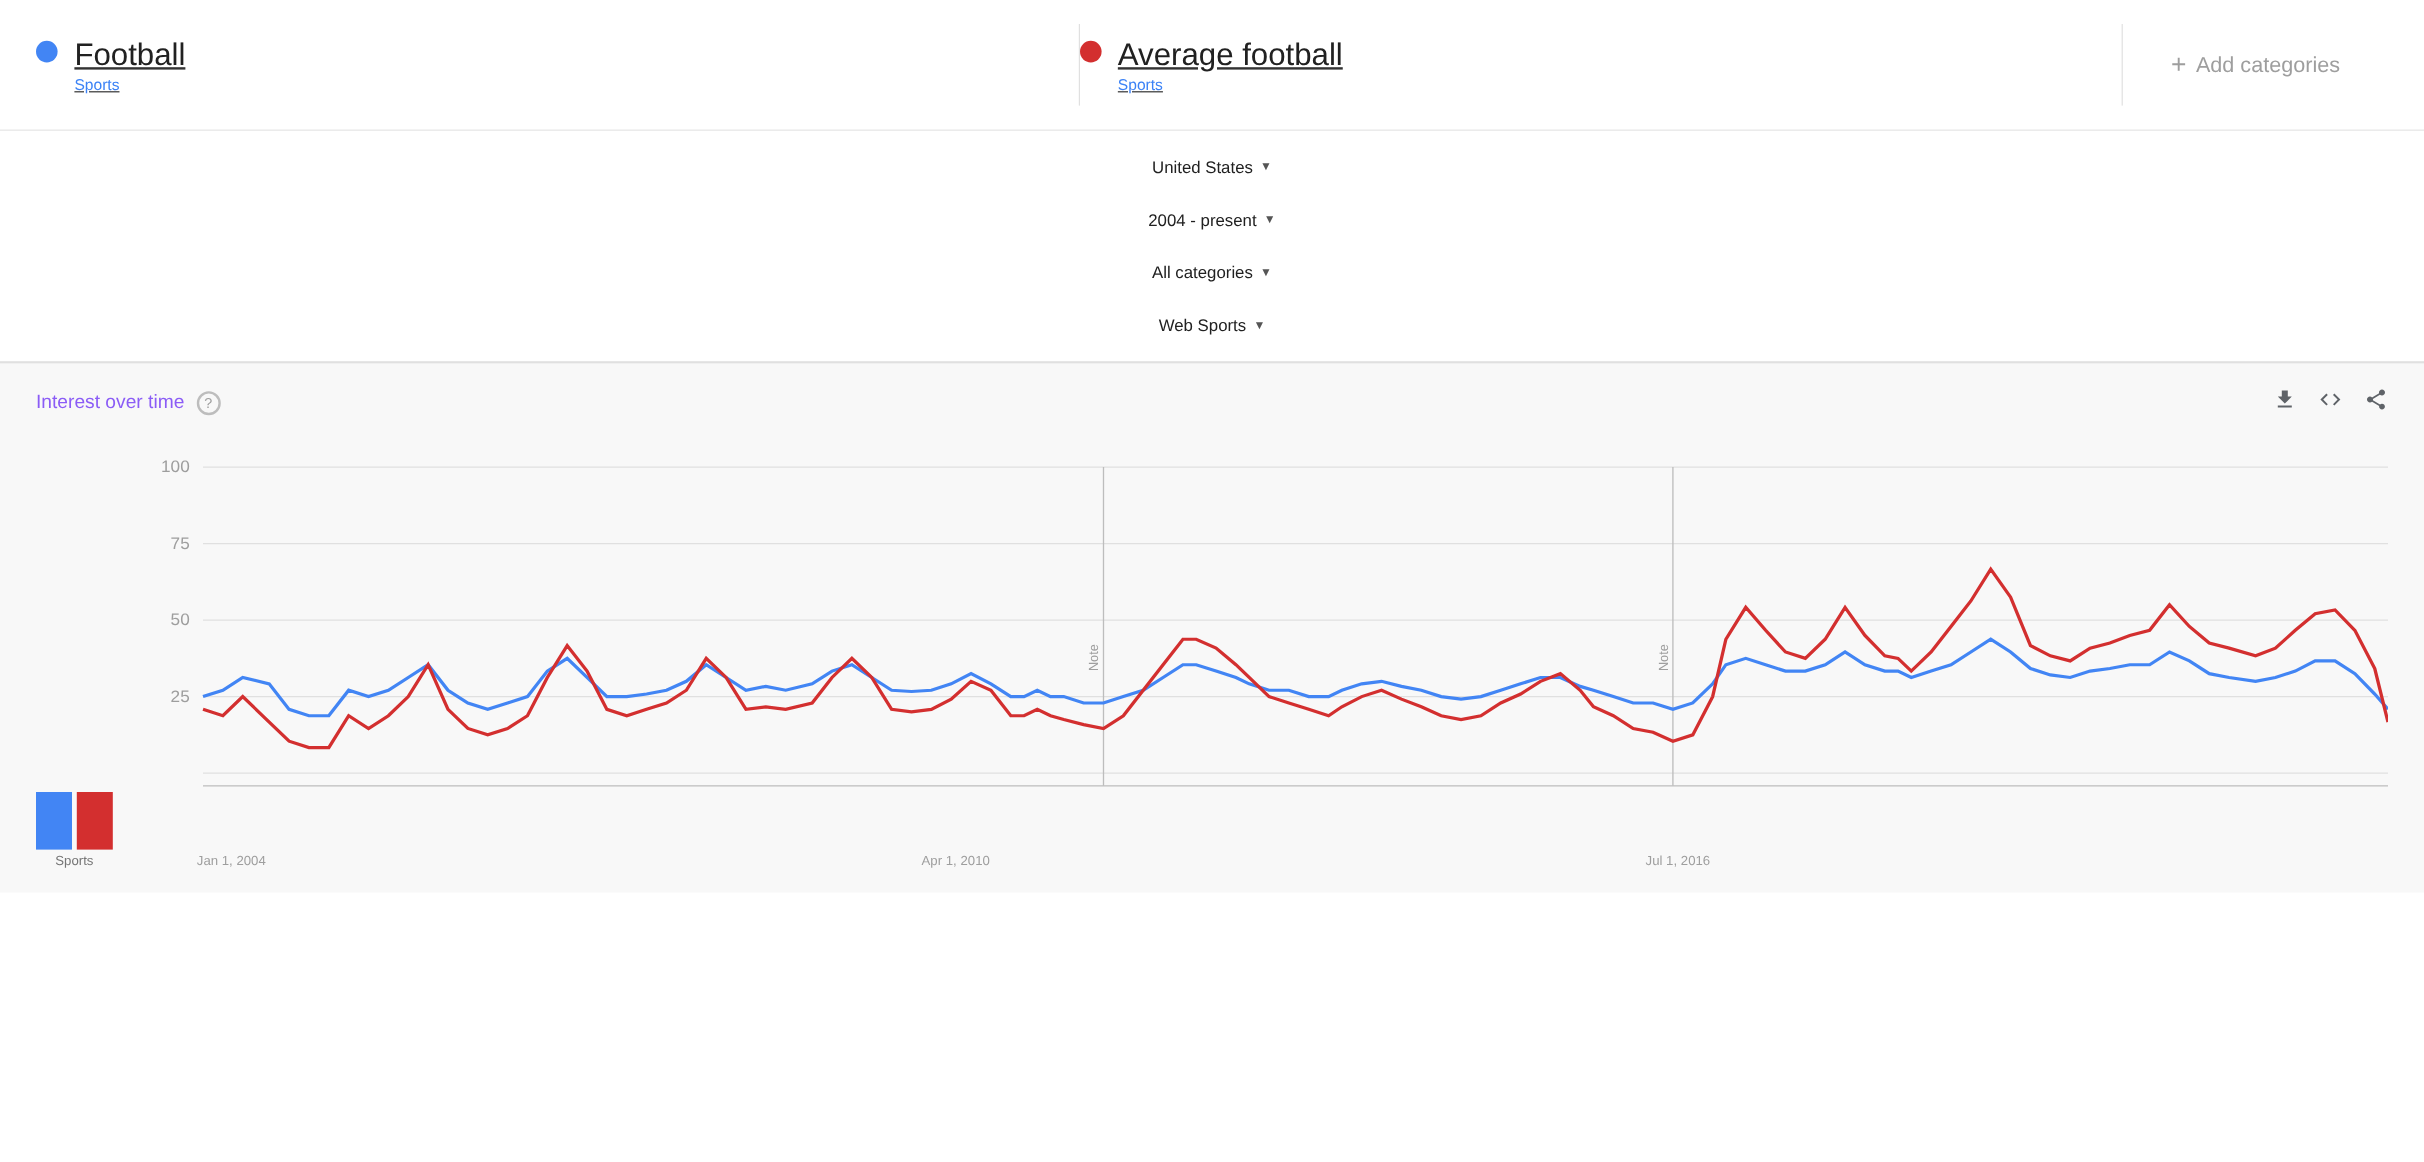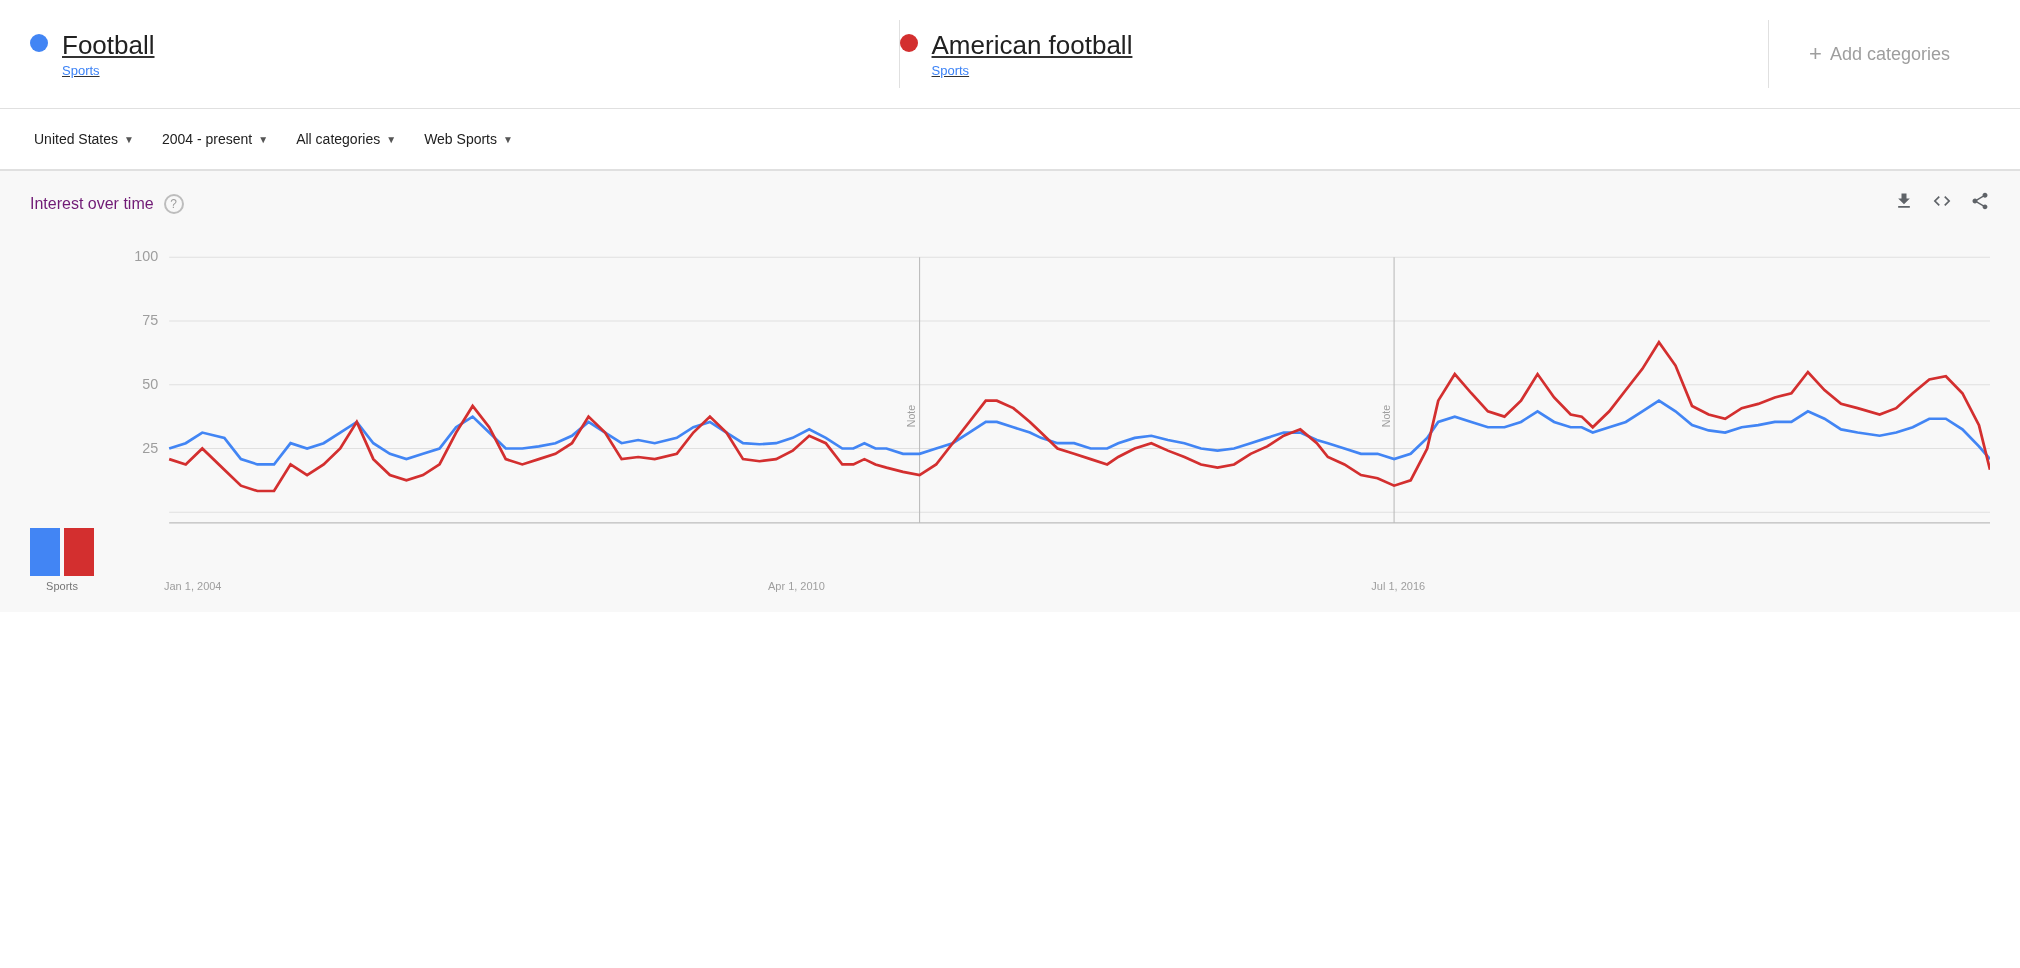--- a/index.html
+++ b/index.html
@@ -54,20 +54,21 @@
       color: #9e9e9e;
     }
 
     .filters-section {
       display: flex;
       align-items: center;
       gap: 20px;
       padding: 18px 30px;
       border-bottom: 2px solid #e0e0e0;
       background: #fff;
+      flex-direction: column;
     }
     .filter-dropdown {
       display: flex;
       align-items: center;
       gap: 6px;
       font-size: 14px;
       color: #212121;
       cursor: pointer;
       padding: 4px 4px;
     }
@@ -86,21 +87,21 @@
       justify-content: space-between;
       margin-bottom: 20px;
     }
     .chart-title-area {
       display: flex;
       align-items: center;
       gap: 10px;
     }
     .chart-title {
       font-size: 16px;
-      color: #701a75;
+      color: #8b5cf6;
     }
     .help-icon {
       width: 20px;
       height: 20px;
       border-radius: 50%;
       border: 2px solid #bdbdbd;
       display: flex;
       align-items: center;
       justify-content: center;
       font-size: 12px;
@@ -181,21 +182,21 @@
   <div class="term-card">
     <div class="term-dot" style="background:#4285f4;"></div>
     <div class="term-info">
       <div class="term-name">Football</div>
       <div class="term-category">Sports</div>
     </div>
   </div>
   <div class="term-card">
     <div class="term-dot" style="background:#d32f2f;"></div>
     <div class="term-info">
-      <div class="term-name">American football</div>
+      <div class="term-name">Average football</div>
       <div class="term-category">Sports</div>
     </div>
   </div>
   <div class="add-comparison">
     <span class="plus-icon">+</span>
     <span>Add categories</span>
   </div>
 </div>
 
 <div class="filters-section">

